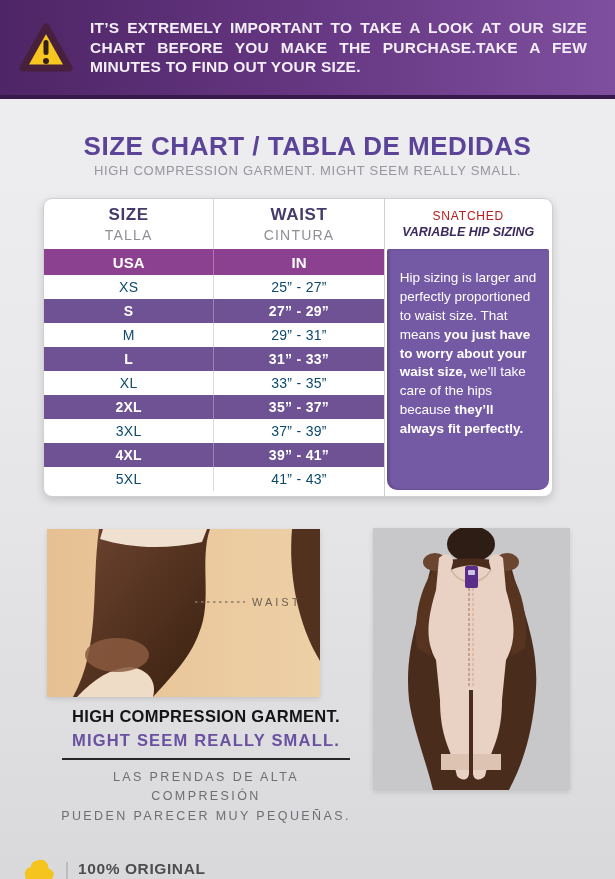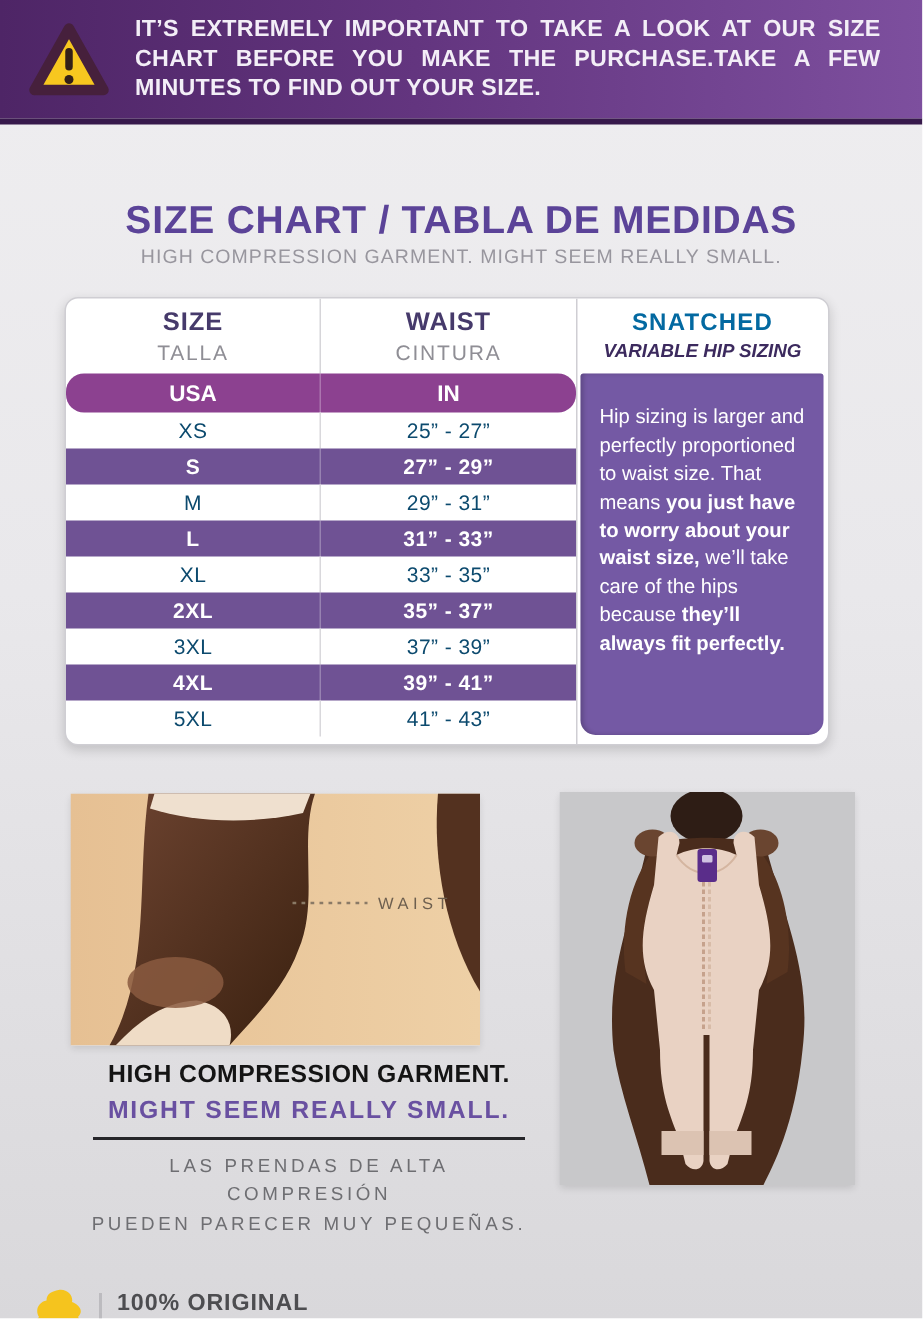--- a/index.html
+++ b/index.html
@@ -3,21 +3,21 @@
 <meta charset="utf-8">
 <style>
   html,body { margin:0; padding:0; }
   .page {
     position:relative; width:615px; height:879px; overflow:hidden;
     font-family:"Liberation Sans", sans-serif;
     background:linear-gradient(180deg,#efeef0 0%,#e9e8eb 45%,#d9d8db 100%);
   }
   
   .banner {
-    position:absolute; top:0; left:0; width:615px; height:83px; box-sizing:border-box;
+    position:absolute; top:0; left:0; width:615px; height:99px; box-sizing:border-box;
     background:linear-gradient(90deg,#4e2566 0%,#63357f 45%,#7d4f9e 100%);
     border-bottom:4px solid #37194b;
     display:flex; align-items:center; padding:0 28px 0 18px;
   }
   .warn-wrap { flex:0 0 auto; width:56px; height:52px; margin-right:16px; }
   .banner-text {
     color:#f3eef7; font-size:15.5px; line-height:1.27; letter-spacing:0.2px;
     font-weight:600; text-align:justify; flex:1;
   }
   .banner-text b { font-weight:800; }
@@ -36,33 +36,33 @@
     background:#fff; border:1px solid #cfced3; border-radius:9px;
     box-shadow:0 3px 8px rgba(0,0,0,0.16);
     display:flex; overflow:hidden;
   }
   .t-left { width:341px; display:flex; flex-direction:column; }
   .t-head { height:50px; display:flex; flex:0 0 auto; }
   .t-head-cell { flex:1; display:flex; flex-direction:column; align-items:center; justify-content:center; }
   .t-head-cell.first { border-right:1px solid #d6d5d9; }
   .t-head-en { font-size:17px; font-weight:800; color:#463a6b; letter-spacing:0.6px; }
   .t-head-es { font-size:14px; color:#8f8e95; margin-top:2px; letter-spacing:1.2px; }
-  .unit-row { height:26px; flex:0 0 auto; background:#8c4190; display:flex; color:#fff; font-weight:700; font-size:15px;border-radius:12px; }
+  .unit-row { height:26px; flex:0 0 auto; background:#8c4190; display:flex; color:#fff; font-weight:700; font-size:15px; }
   .unit-cell { flex:1; display:flex; align-items:center; justify-content:center; }
   .unit-cell.first { border-right:1px solid rgba(255,255,255,0.28); }
   .t-rows { display:flex; flex-direction:column; }
   .t-row { height:24px; flex:0 0 auto; display:flex; font-size:14px; }
   .t-row .cell { flex:1; display:flex; align-items:center; justify-content:center; color:#0c4a6e; letter-spacing:0.3px; }
   .t-row .cell.first { border-right:1px solid #d9d8dc; }
   .t-row.hl { background:#6f5294; }
   .t-row.hl .cell { color:#fff; font-weight:700; }
   .t-row.hl .cell.first { border-right-color:rgba(255,255,255,0.28); }
   .t-right { width:169px; box-sizing:border-box; border-left:1px solid #cfced3; display:flex; flex-direction:column; }
   .s-head { height:50px; flex:0 0 auto; display:flex; flex-direction:column; align-items:center; justify-content:center; }
-  .s-title { font-size:16px; font-weight:700; color:#0369a1; letter-spacing:0.8px; }
+  .s-title { font-size:12px; font-weight:400; color:#b91c1c; letter-spacing:0.8px; }
   .s-sub { font-size:12.5px; font-weight:700; font-style:italic; color:#3c2a5e; margin-top:2px; }
   .s-panel {
     margin:0 3px 6px 2px; flex:1; background:#7459a4; border-radius:2px 2px 10px 10px;
     padding:20px 10px 10px 13px; color:#fff; font-size:13.5px; line-height:1.4; box-sizing:border-box;
     box-shadow:inset 2px 0 3px rgba(0,0,0,0.18);
   }
   .s-panel b { font-weight:700; }
   
   .photo { position:absolute; box-shadow:0 2px 5px rgba(0,0,0,0.12); }
   .photo-left  { top:529px; left:47px;  width:273px; height:168px; }

